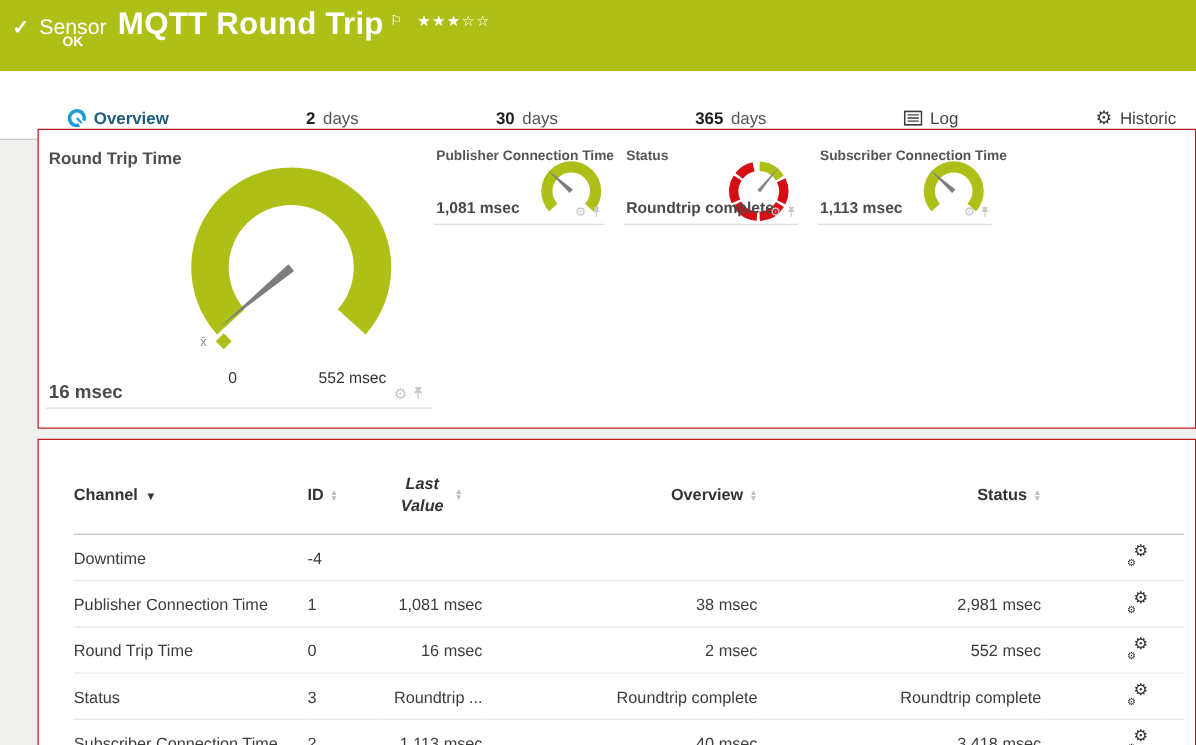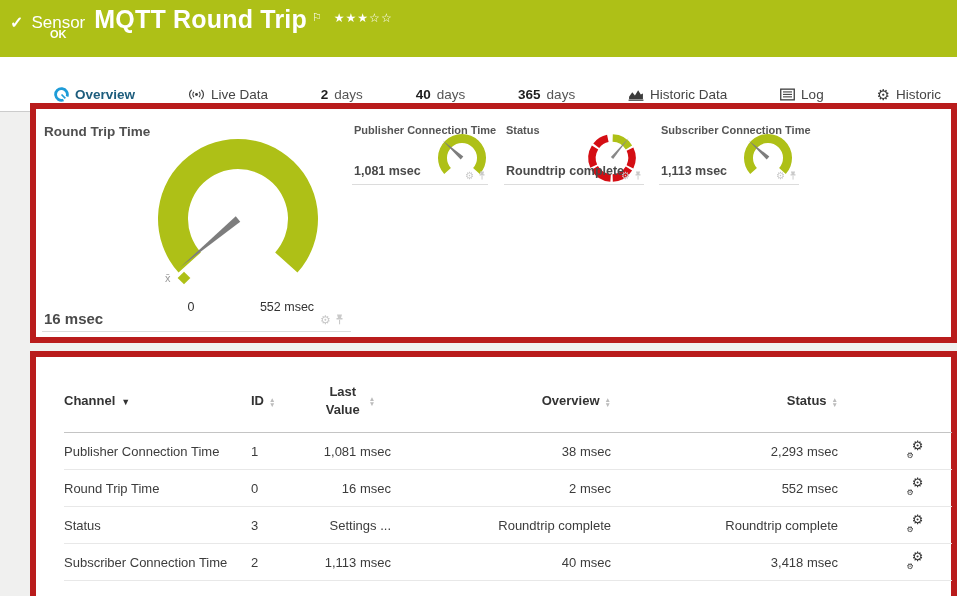--- a/index.html
+++ b/index.html
@@ -32,21 +32,21 @@
   }
   .tabs { display:flex; align-items:flex-end; height:100%; padding:0 12px 0 50px; justify-content:space-between; }
   .tab { display:flex; align-items:center; gap:6px; padding:5px 4px 9px; font-size:13.5px; color:#454545; position:relative; cursor:pointer; white-space:nowrap; }
   .tab .tab-num { font-weight:bold; color:#1e1e1e; }
   .tab .days { color:#555; }
   .tab.active::after { content:""; position:absolute; left:0; right:0; bottom:-1px; height:3px; background:#1ba6df; }
   .tab.active .tab-label { color:#1d5d7d; font-weight:bold; }
   .ticon { display:inline-block; }
 
   
-  .panel { position:absolute; left:30px; right:0; background:#fff; border:6px solid #b91c1c; }
+  .panel { position:absolute; left:30px; right:0; background:#fff; border:1px solid #b91c1c; }
   .panel-gauges { top:103px; height:240px; }
   .panel-table  { top:351px; height:290px; }
 
   
   .g-main-title { position:absolute; left:8px; top:15px; font-size:13.5px; font-weight:bold; color:#4f4f4f; }
   .main-gauge-svg { position:absolute; left:112px; top:26px; }
   .scale-min { position:absolute; left:142px; top:191px; width:26px; text-align:center; font-size:12.5px; color:#333; }
   .scale-max { position:absolute; left:216px; top:191px; width:70px; text-align:center; font-size:12.5px; color:#333; }
   .g-main-value { position:absolute; left:8px; top:201px; font-size:15px; font-weight:bold; color:#4a4a4a; }
   .g-main-rule { position:absolute; left:6px; top:222px; width:309px; border-top:1px solid #dcdcdc; }
@@ -68,21 +68,21 @@
   .g-small-icons { right:2px; bottom:4px; font-size:10px; z-index:2; }
 
   .pin-svg { display:inline-block; }
 
   
   table.channels { border-collapse:collapse; table-layout:fixed; margin:8px 0 0 28px; width:888px; }
   .col-channel { width:187px; } .col-id { width:55px; } .col-last { width:85px; }
   .col-min { width:220px; } .col-max { width:227px; } .col-gear { width:114px; }
   th { font-size:13px; font-weight:bold; color:#333; padding:18px 0 14px; border-bottom:1px solid #c4c4c4; vertical-align:middle; }
   td { font-size:13px; color:#3c3c3c; padding:9px 0; border-bottom:1px solid #e8e8e8; vertical-align:middle; }
-  .a-left { text-align:left; } .a-right { text-align:right; } .a-center { text-align:center; }
+  .a-left { text-align:left; } .a-right { text-align:right; } .a-center { text-align:center;font-style:italic; }
   .lastval-label { display:inline-block; width:42px; text-align:center; vertical-align:middle; line-height:1.35; }
   .sort { display:inline-flex; flex-direction:column; vertical-align:middle; margin-left:5px; color:#bcbcbc; font-size:6.5px; line-height:5px; }
   .caret { font-size:9px; color:#333; margin-left:6px; vertical-align:middle; }
   .gears { position:relative; display:inline-block; width:17px; height:15px; color:#333; cursor:pointer; }
   .gear-big { position:absolute; right:0; top:-4px; font-size:13px; }
   .gear-small { position:absolute; left:0; bottom:-3px; font-size:8px; }
   .c-gear { text-align:center; padding-left:40px; }
 </style>
 </head>
 <body>
@@ -101,44 +101,30 @@
 <div class="tabbar">
   <div class="tabs">
     <div class="tab active">
       <svg class="ticon" width="15" height="15" viewBox="0 0 14 14">
         <path d="M8.88,12.17 A5.5,5.5 0 1 1 12.17,8.88" fill="none" stroke="#1e9cd8" stroke-width="2.6"></path>
         <line x1="7" y1="7" x2="10.6" y2="10.6" stroke="#1e9cd8" stroke-width="1.6"></line>
       </svg>
       <span class="tab-label">Overview</span>
     </div>
     <div class="tab">
-      <svg class="ticon" width="17" height="13" viewBox="0 0 16 12">
-        <circle cx="8" cy="6" r="1.4" fill="#3c3c3c"></circle>
-        <path d="M5.6,3.6 A3.4,3.4 0 0 0 5.6,8.4 M3.4,1.6 A6,6 0 0 0 3.4,10.4 M10.4,3.6 A3.4,3.4 0 0 1 10.4,8.4 M12.6,1.6 A6,6 0 0 1 12.6,10.4" fill="none" stroke="#3c3c3c" stroke-width="1.1"></path>
-      </svg>
-      <span class="tab-label">Live Data</span>
-    </div>
-    <div class="tab">
       <span class="tab-num">2</span>
       <span class="days">days</span>
     </div>
     <div class="tab">
-      <span class="tab-num">40</span>
+      <span class="tab-num">30</span>
       <span class="days">days</span>
     </div>
     <div class="tab">
       <span class="tab-num">365</span>
       <span class="days">days</span>
-    </div>
-    <div class="tab">
-      <svg class="ticon" width="16" height="13" viewBox="0 0 15 12">
-        <polygon points="1,10.5 1,8 4,4 6.5,7 9.5,2 12,6 14,5 14,10.5" fill="#3c3c3c"></polygon>
-        <rect x="0.5" y="10.8" width="14" height="1.1" fill="#3c3c3c"></rect>
-      </svg>
-      <span class="tab-label">Historic Data</span>
     </div>
     <div class="tab">
       <svg class="ticon" width="15" height="13" viewBox="0 0 14 12">
         <rect x="0.7" y="1" width="12.6" height="10" fill="none" stroke="#3c3c3c" stroke-width="1.2"></rect>
         <line x1="2.8" y1="3.6" x2="11.2" y2="3.6" stroke="#3c3c3c" stroke-width="1"></line>
         <line x1="2.8" y1="5.9" x2="11.2" y2="5.9" stroke="#3c3c3c" stroke-width="1"></line>
         <line x1="2.8" y1="8.2" x2="11.2" y2="8.2" stroke="#3c3c3c" stroke-width="1"></line>
       </svg>
       <span class="tab-label">Log</span>
     </div>
@@ -263,27 +249,40 @@
         <th class="a-right">
           <span>Status</span><span class="sort">
               <span>▲</span>
               <span>▼</span>
             </span>
         </th>
         <th></th>
       </tr>
     </thead>
     <tbody id="channels-body">
+  <tr>
+    <td class="a-left">Downtime</td>
+    <td class="a-left">-4</td>
+    <td class="a-right"></td>
+    <td class="a-right"></td>
+    <td class="a-right"></td>
+    <td class="c-gear">
+      <span class="gears">
+        <span class="gear-big">⚙</span>
+        <span class="gear-small">⚙</span>
+      </span>
+    </td>
+  </tr>
 
   <tr>
     <td class="a-left">Publisher Connection Time</td>
     <td class="a-left">1</td>
     <td class="a-right">1,081 msec</td>
     <td class="a-right">38 msec</td>
-    <td class="a-right">2,293 msec</td>
+    <td class="a-right">2,981 msec</td>
     <td class="c-gear">
       <span class="gears">
         <span class="gear-big">⚙</span>
         <span class="gear-small">⚙</span>
       </span>
     </td>
   </tr>
 
   <tr>
     <td class="a-left">Round Trip Time</td>
@@ -295,21 +294,21 @@
       <span class="gears">
         <span class="gear-big">⚙</span>
         <span class="gear-small">⚙</span>
       </span>
     </td>
   </tr>
 
   <tr>
     <td class="a-left">Status</td>
     <td class="a-left">3</td>
-    <td class="a-right">Settings ...</td>
+    <td class="a-right">Roundtrip ...</td>
     <td class="a-right">Roundtrip complete</td>
     <td class="a-right">Roundtrip complete</td>
     <td class="c-gear">
       <span class="gears">
         <span class="gear-big">⚙</span>
         <span class="gear-small">⚙</span>
       </span>
     </td>
   </tr>
 

